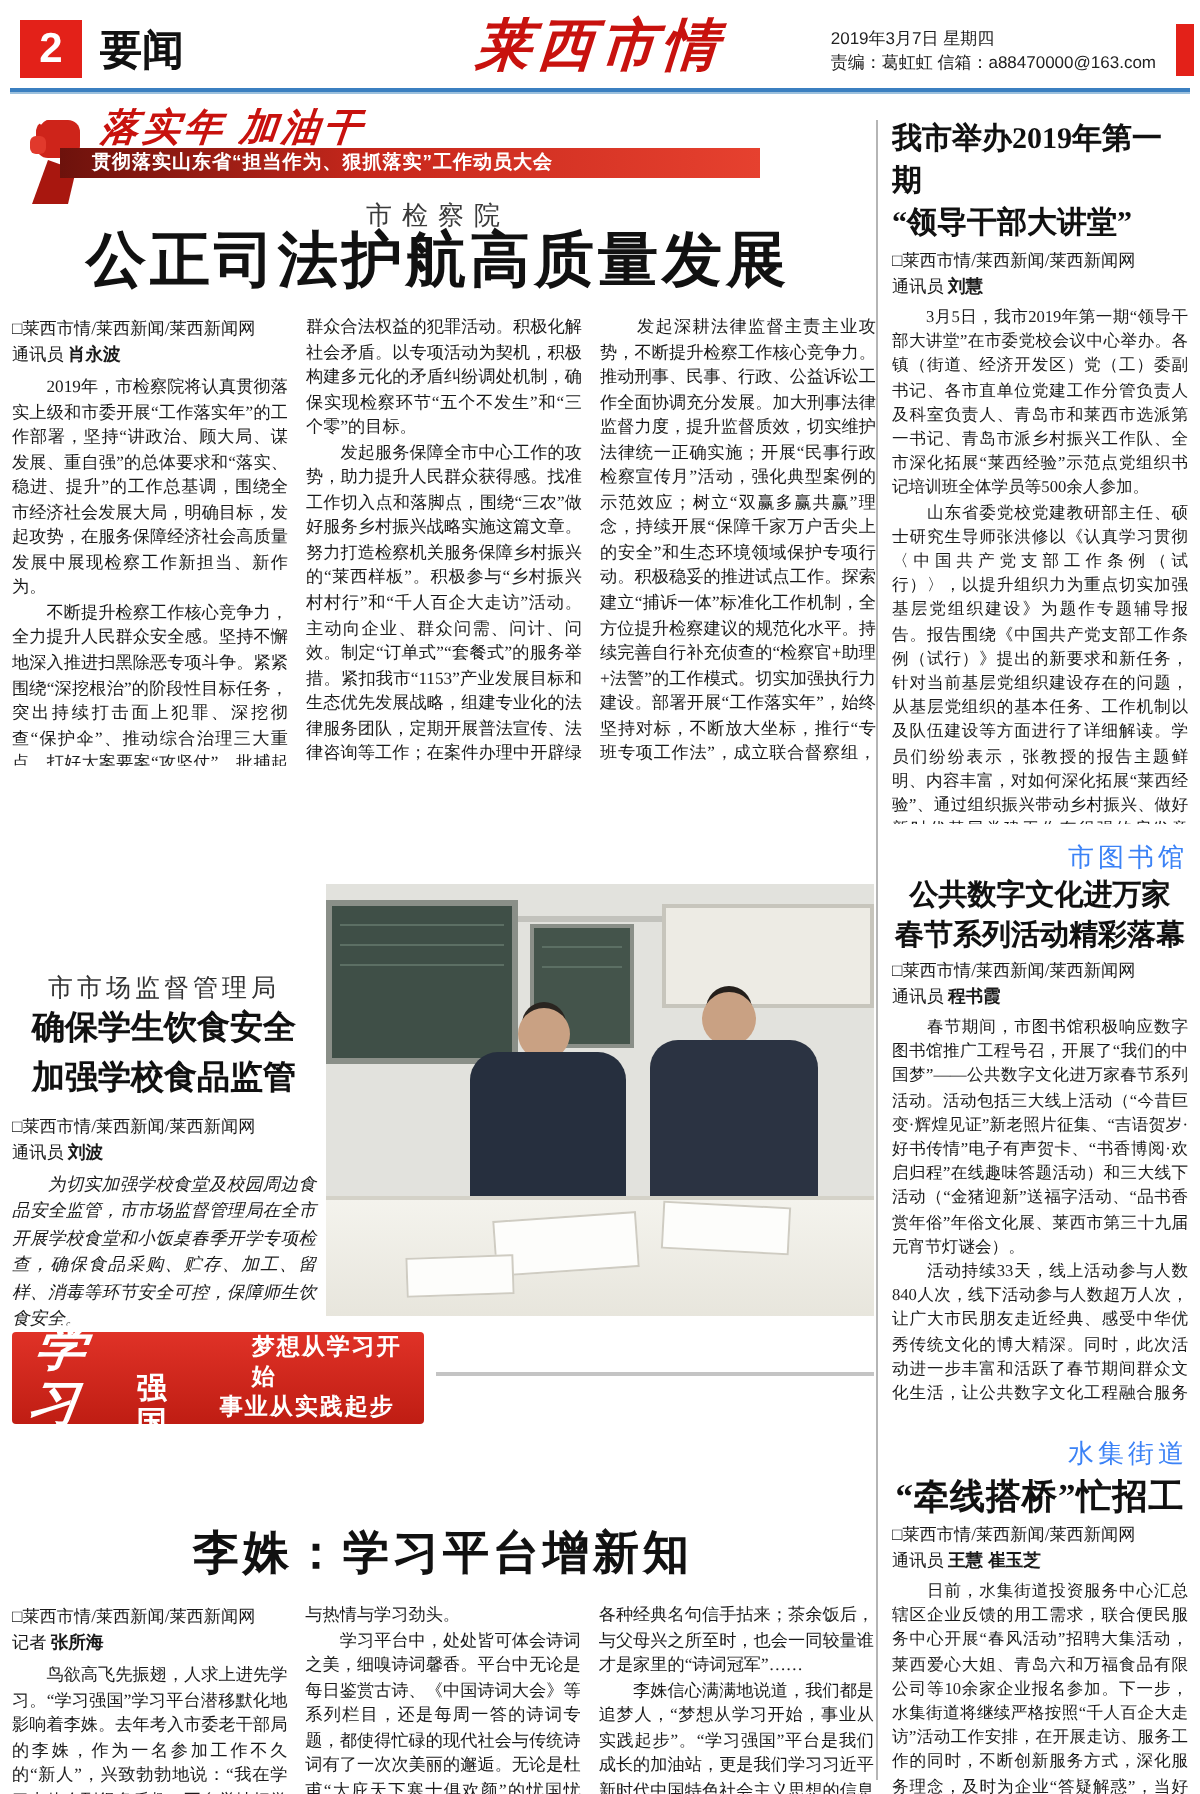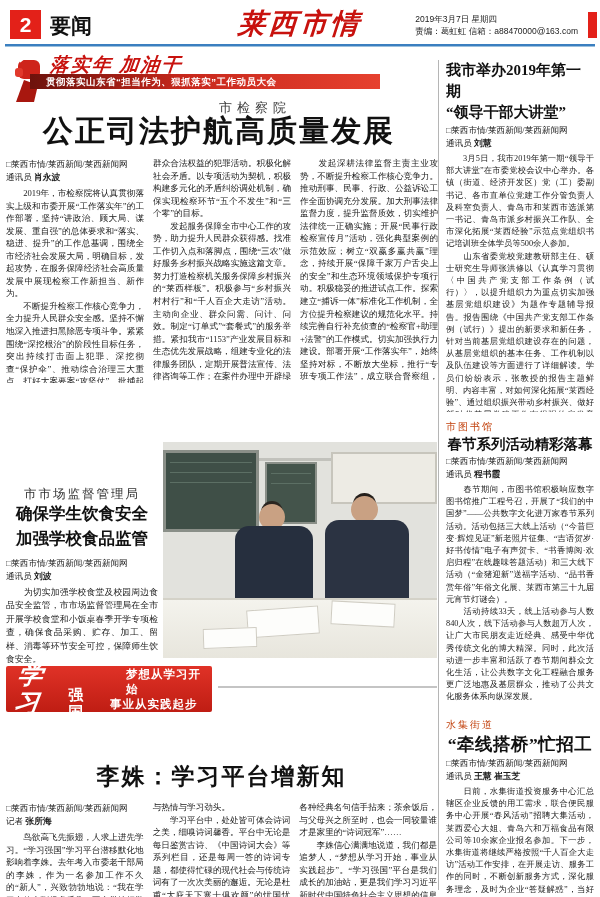--- a/index.html
+++ b/index.html
@@ -21,44 +21,44 @@
   .fist{position:absolute;left:10px;top:56px;}
   .slogan-script{position:absolute;left:50px;top:54px;color:#c8120e;
                  font:bold italic 19px/22px "Liberation Serif",serif;letter-spacing:2px;transform:skewX(-6deg);}
   .cam-bar{position:absolute;left:30px;top:74px;width:350px;height:15px;
            background:linear-gradient(90deg,#6d120c,#c8281c 45%,#e6412f);
            color:#fff;font:bold 9.5px/15px "Liberation Sans",sans-serif;
            padding-left:16px;letter-spacing:0.5px;box-sizing:border-box;}
 
   
   .kicker-main{position:absolute;left:0;width:438px;top:99px;text-align:center;
-               font-size:13px;color:#3a3a3a;letter-spacing:5px;padding-left:36px;}
+               font-size:13px;color:#3a3a3a;letter-spacing:5px;}
   .headline-main{position:absolute;left:0;width:438px;top:112px;text-align:center;
                  font:bold 30px/38px "Liberation Serif",serif;letter-spacing:2px;color:#111;}
   .main-cols{position:absolute;left:6px;top:157px;width:432px;height:226px;display:flex;gap:9px;overflow:hidden;}
   .ncol{flex:1;font-size:8.6px;line-height:12.55px;text-align:justify;}
   .body-text{white-space:pre-wrap;text-align:justify;}
   .byline{margin:1px 0 4px;font-size:8.6px;line-height:12.5px;}
   .byline b{font-family:"Liberation Sans",sans-serif;font-size:8.8px;}
 
   
   .v-rule{position:absolute;left:438px;top:60px;width:1px;height:830px;background:#b5b5b5;}
   .sidebar{position:absolute;left:446px;top:60px;width:148px;}
   .sb-block{overflow:hidden;}
   .sb-title-lg{font:bold 15px/21px "Liberation Serif",serif;text-align:left;color:#111;}
-  .sb-kicker{font-size:10px;letter-spacing:2px;text-align:left;color:#c2410c;margin-top:2px;}
+  .sb-kicker{font-size:13px;letter-spacing:2px;text-align:right;color:#3b82f6;margin-top:2px;}
   .sb-title-md{font:bold 14.5px/20px "Liberation Serif",serif;text-align:center;color:#111;}
   .sb-title-xl{font:bold 17.5px/24px "Liberation Serif",serif;text-align:center;color:#111;letter-spacing:0.5px;}
   .sb-body{font-size:8.3px;line-height:12.2px;text-align:justify;white-space:pre-wrap;}
 
   
   .left-mid{position:absolute;left:6px;top:486px;width:152px;}
   .lm-kicker{font-size:12.5px;letter-spacing:2px;text-align:center;color:#333;}
   .lm-title{font:bold 16.5px/22px "Liberation Serif",serif;text-align:center;color:#111;margin-top:3px;}
-  .lm-body{font-size:8.8px;line-height:13.4px;text-align:justify;white-space:pre-wrap;}
+  .lm-body{font-style:italic;font-size:8.8px;line-height:13.4px;text-align:justify;white-space:pre-wrap;}
 
   
   .photo{position:absolute;left:163px;top:442px;width:274px;height:216px;background:#e2e2dd;overflow:hidden;}
   .ph-rail{position:absolute;left:0;top:16px;width:274px;height:3px;background:#c2c2bc;}
   .ph-board1{position:absolute;left:0;top:8px;width:96px;height:82px;background:#3f4f47;border:3px solid #8a8f88;box-sizing:border-box;}
   .ph-board1 i,.ph-board2 i{display:block;height:1px;background:#5c6f64;margin:9px 4px 0;}
   .ph-board2{position:absolute;left:102px;top:20px;width:52px;height:62px;background:#44544b;border:2px solid #8a8f88;box-sizing:border-box;}
   .ph-window{position:absolute;left:168px;top:10px;width:106px;height:52px;background:#edebe4;border:2px solid #c7c5bc;box-sizing:border-box;}
   .ph-head1{position:absolute;left:96px;top:62px;width:26px;height:26px;border-radius:50%;background:#c9a183;box-shadow:0 -5px 0 -2px #2a2520;}
   .ph-body1{position:absolute;left:72px;top:84px;width:78px;height:80px;border-radius:14px 14px 0 0;background:#262f3e;}
@@ -140,20 +140,21 @@
         <div>□莱西市情/莱西新闻/莱西新闻网</div>
         <div><span>通讯员</span> <b>刘慧</b></div>
       </div>
       <div class="sb-body">　　3月5日，我市2019年第一期“领导干部大讲堂”在市委党校会议中心举办。各镇（街道、经济开发区）党（工）委副书记、各市直单位党建工作分管负责人及科室负责人、青岛市和莱西市选派第一书记、青岛市派乡村振兴工作队、全市深化拓展“莱西经验”示范点党组织书记培训班全体学员等500余人参加。
 　　山东省委党校党建教研部主任、硕士研究生导师张洪修以《认真学习贯彻〈中国共产党支部工作条例（试行）〉，以提升组织力为重点切实加强基层党组织建设》为题作专题辅导报告。报告围绕《中国共产党支部工作条例（试行）》提出的新要求和新任务，针对当前基层党组织建设存在的问题，从基层党组织的基本任务、工作机制以及队伍建设等方面进行了详细解读。学员们纷纷表示，张教授的报告主题鲜明、内容丰富，对如何深化拓展“莱西经验”、通过组织振兴带动乡村振兴、做好新时代基层党建工作有很强的启发意义。
 　　据了解，为帮助领导干部强化专业思维、掌握专业方法、树立专业精神，今年全市将定期举办“领导干部大讲堂”，邀请知名专家教授举办专题讲座，帮助全市各级干部开阔眼界、丰富思想、加快知识储备更新。</div>
     </div>
 
     <div class="sb-block" style="height:286px;margin-top:6px;">
       <div class="sb-kicker">市图书馆</div>
+      <div class="sb-title-md">公共数字文化进万家</div>
       <div class="sb-title-md">春节系列活动精彩落幕</div>
       <div class="byline">
         <div>□莱西市情/莱西新闻/莱西新闻网</div>
         <div><span>通讯员</span> <b>程书霞</b></div>
       </div>
       <div class="sb-body">　　春节期间，市图书馆积极响应数字图书馆推广工程号召，开展了“我们的中国梦”——公共数字文化进万家春节系列活动。活动包括三大线上活动（“今昔巨变·辉煌见证”新老照片征集、“吉语贺岁·好书传情”电子有声贺卡、“书香博阅·欢启归程”在线趣味答题活动）和三大线下活动（“金猪迎新”送福字活动、“品书香 赏年俗”年俗文化展、莱西市第三十九届元宵节灯谜会）。
 　　活动持续33天，线上活动参与人数840人次，线下活动参与人数超万人次，让广大市民朋友走近经典、感受中华优秀传统文化的博大精深。同时，此次活动进一步丰富和活跃了春节期间群众文化生活，让公共数字文化工程融合服务更广泛地惠及基层群众，推动了公共文化服务体系向纵深发展。</div>
     </div>
 
     <div class="sb-block" style="height:184px;margin-top:12px;">

